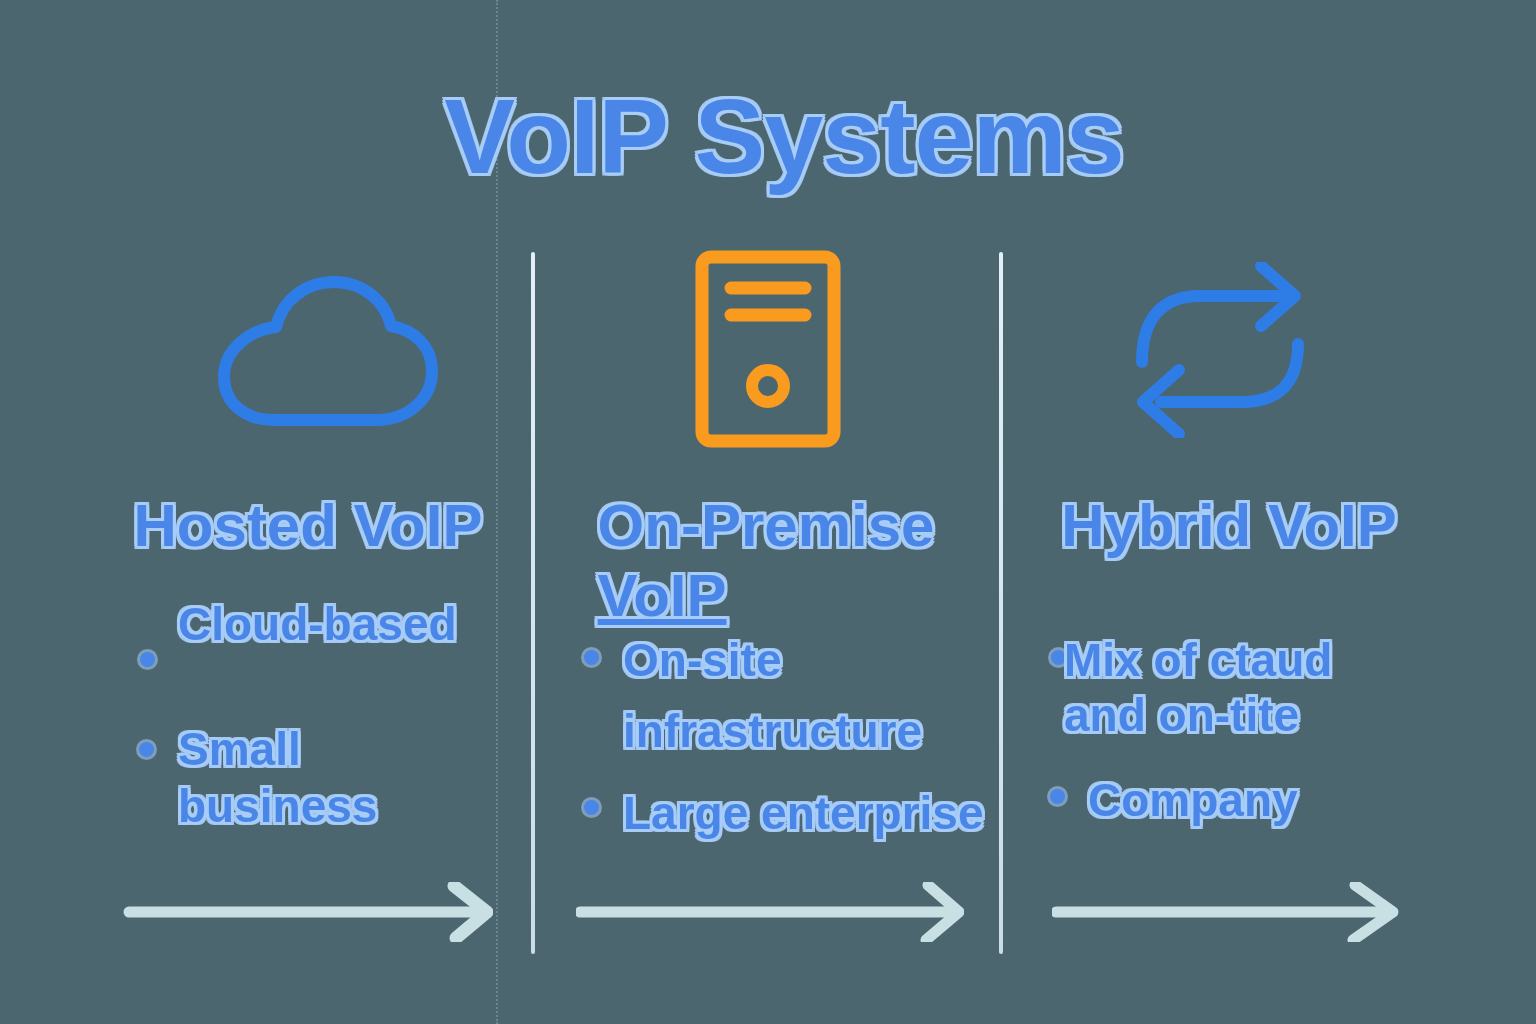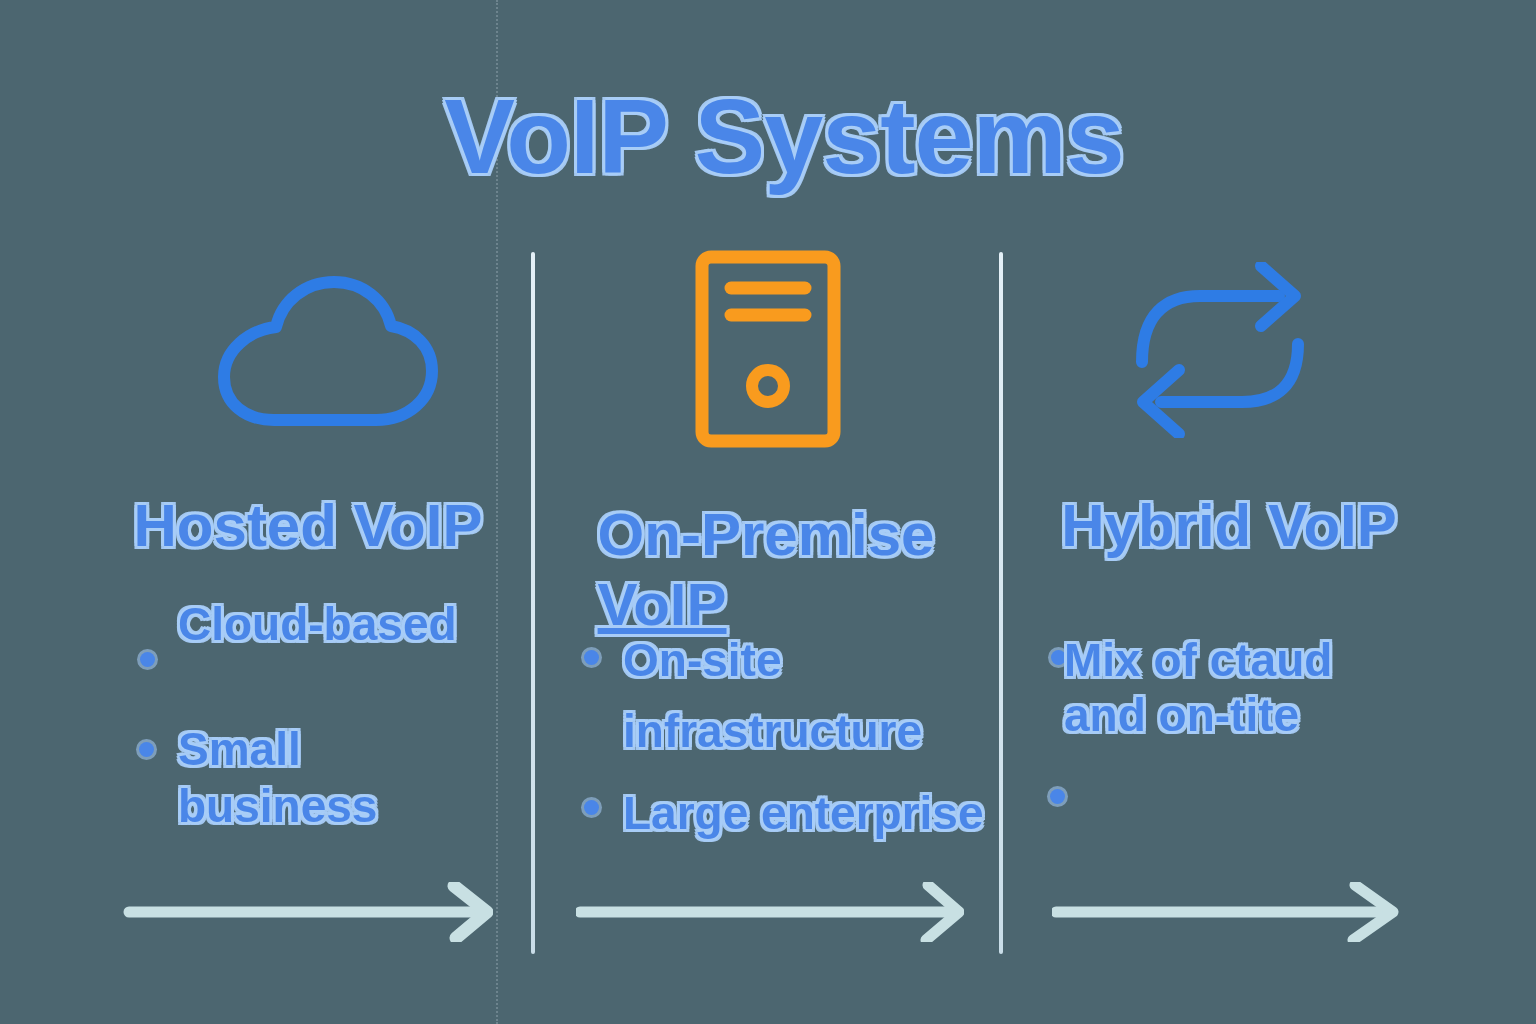--- a/index.html
+++ b/index.html
@@ -108,21 +108,21 @@
   <span class="abs" style="left:695px;top:250px;">
     <svg width="146" height="198" viewBox="0 0 146 198" fill="none">
       <rect x="7" y="7" width="132" height="184" rx="9" stroke="#F99B1E" stroke-width="13"></rect>
       <path d="M 36 38 H 110" stroke="#F99B1E" stroke-width="13" stroke-linecap="round"></path>
       <path d="M 36 65 H 110" stroke="#F99B1E" stroke-width="13" stroke-linecap="round"></path>
       <circle cx="73" cy="136" r="16" stroke="#F99B1E" stroke-width="12"></circle>
     </svg>
   </span>
 
   <div class="abs heading halo" style="left:766px;top:491px;">
-    <span style="display:block;margin-top:9px;">On-Premise</span>
+    <span style="display:block;">On-Premise</span>
     <span style="display:block;text-decoration:underline;">VoIP</span>
   </div>
 
   <div class="abs dot" style="left:584px;top:650px;"></div>
   <div class="abs bullet-text halo lh71" style="left:623px;top:625px;">
     <span>On-site</span>
     <span>infrastructure</span>
   </div>
 
   <div class="abs dot" style="left:584px;top:800px;"></div>
@@ -153,20 +153,21 @@
   </div>
 
   <div class="abs dot" style="left:1051px;top:650px;"></div>
   <div class="abs bullet-text halo lh55" style="left:1064px;top:633px;">
     <span>Mix of ctaud</span>
     <span>and on-tite</span>
   </div>
 
   <div class="abs dot" style="left:1050px;top:789px;"></div>
   <div class="abs bullet-text halo lh55" style="left:1088px;top:773px;">
+    <span>Company</span>
   </div>
 
   <span class="abs" style="left:1052px;top:882px;">
     <svg width="348" height="60" viewBox="0 0 348 60" fill="none">
       <path d="M 4 30 H 330" stroke="#C8E0E3" stroke-width="11" stroke-linecap="round"></path>
       <path d="M 303 3 L 341 30 L 301 58" stroke="#C8E0E3" stroke-width="11" stroke-linecap="round" stroke-linejoin="round"></path>
     </svg>
   </span>
 </div>
 

